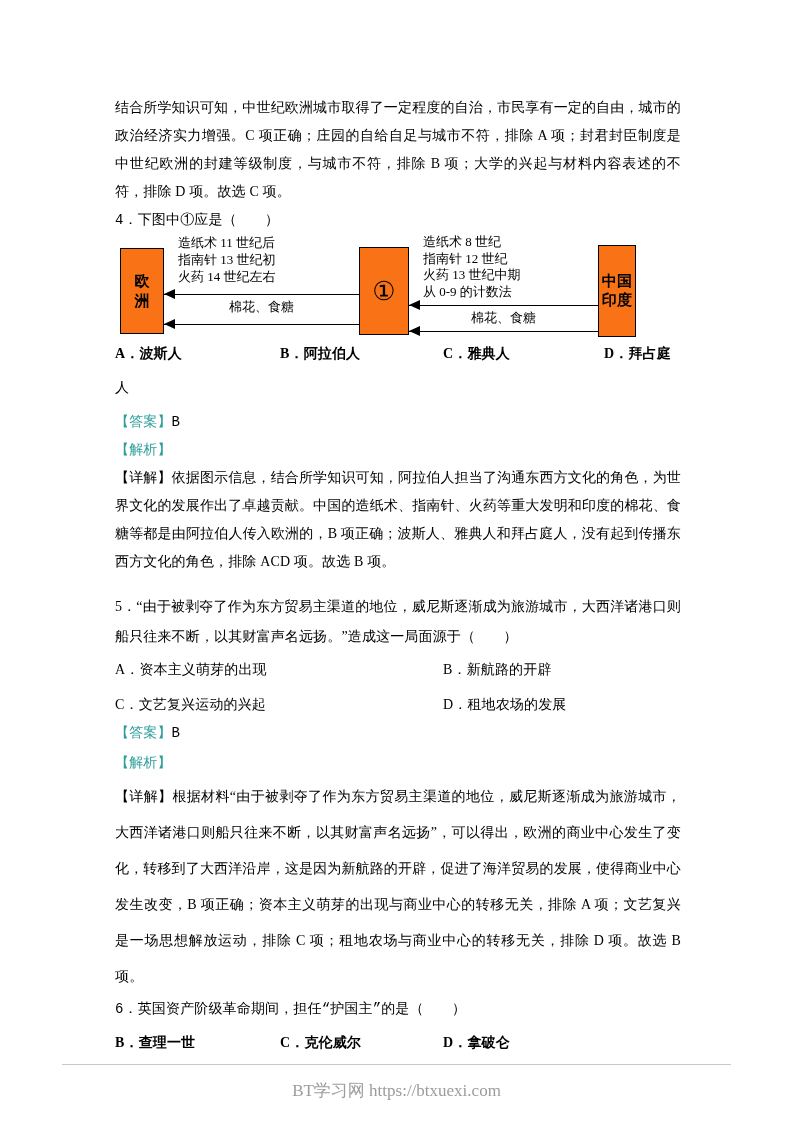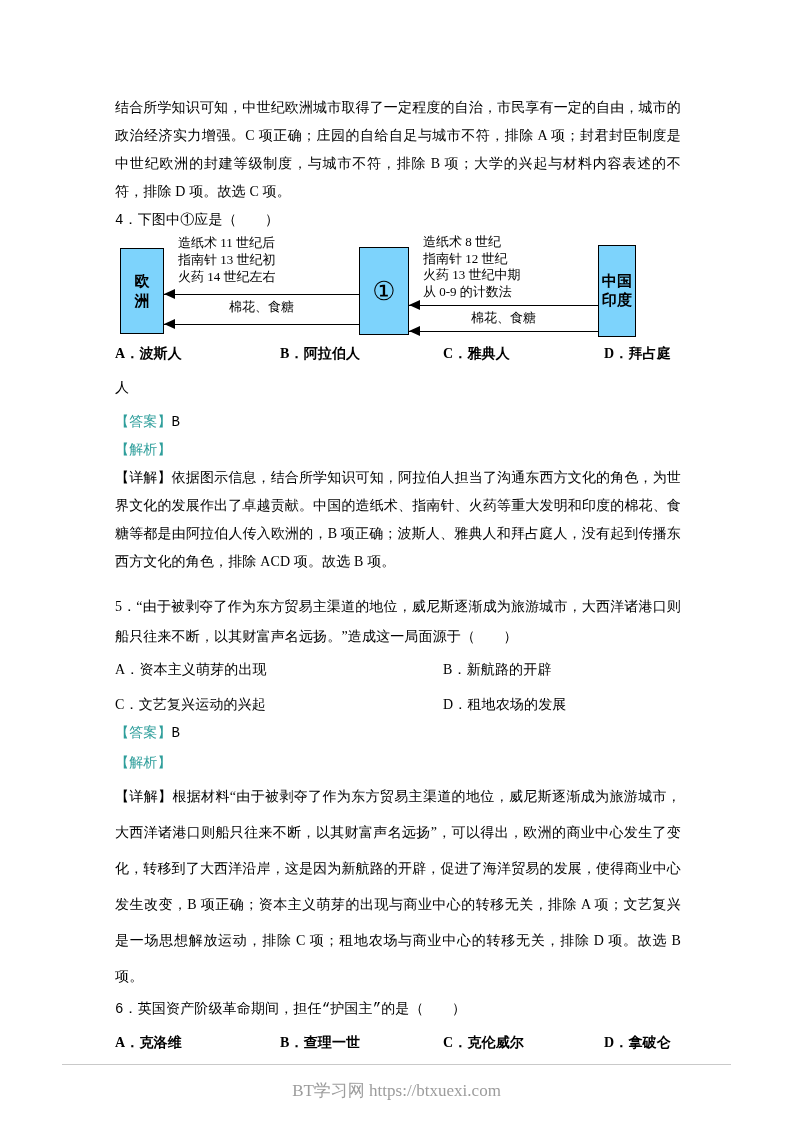--- a/index.html
+++ b/index.html
@@ -19,21 +19,21 @@
     font-size: 14px;
     letter-spacing: 0.15px;
   }
   .para { margin: 0; line-height: 28px; text-align: justify; }
   .line { margin: 0; line-height: 28px; font-family: Liberation Mono, monospace; }
 
   .accent { color: var(--accent, #2e9e9b); }
 
   
   .diagram { margin-top: 0; margin-left: 5px; height: 104px; width: 516px; display: flex; align-items: flex-start; }
-  .dbox { border: 1.5px solid #000; display: flex; align-items: center; justify-content: center; flex: none; background:#7dd3fc; }
+  .dbox { border: 1.5px solid #000; display: flex; align-items: center; justify-content: center; flex: none; background:#f97316; }
   .dbox-left  { width: 44px; height: 86px; margin-top: 14px; }
   .dbox-mid   { width: 50px; height: 88px; margin-top: 13px; font-size: 26px; }
   .dbox-right { width: 38px; height: 92px; margin-top: 11px; }
   .vtext  { width: 16px; line-height: 20px; font-weight: bold; font-size: 15px; word-break: break-all; text-align: center; }
   .vtext2 { width: 32px; line-height: 19px; font-weight: bold; font-size: 15px; word-break: break-all; text-align: center; }
   .dgap { display: flex; flex-direction: column; flex: none; }
   .dgap-left  { width: 195px; }
   .dgap-right { width: 189px; }
   .dtext { padding-left: 14px; font-size: 13px; line-height: 17px; letter-spacing: 0; }
   .dgap-right .dtext { line-height: 16.5px; }
@@ -136,21 +136,20 @@
     <span>D．租地农场的发展</span>
   </div>
   <div class="line">
     <span class="accent">【答案】</span><span>B</span>
   </div>
   <div class="line accent q5ana">【解析】</div>
   <p class="para q5detail">【详解】根据材料“由于被剥夺了作为东方贸易主渠道的地位，威尼斯逐渐成为旅游城市，大西洋诸港口则船只往来不断，以其财富声名远扬”，可以得出，欧洲的商业中心发生了变化，转移到了大西洋沿岸，这是因为新航路的开辟，促进了海洋贸易的发展，使得商业中心发生改变，B 项正确；资本主义萌芽的出现与商业中心的转移无关，排除 A 项；文艺复兴是一场思想解放运动，排除 C 项；租地农场与商业中心的转移无关，排除 D 项。故选 B 项。</p>
 
   <p class="line">6．英国资产阶级革命期间，担任“护国主”的是（　　）</p>
   <div class="opt-grid-4 q6opts">
-    <span>A．克洛维</span>
     <span>B．查理一世</span>
     <span>C．克伦威尔</span>
     <span>D．拿破仑</span>
   </div>
 
 </div>
 
 <div class="footer-rule"></div>
 <div class="footer-text">
   <a href="#">BT学习网 https://btxuexi.com</a>

